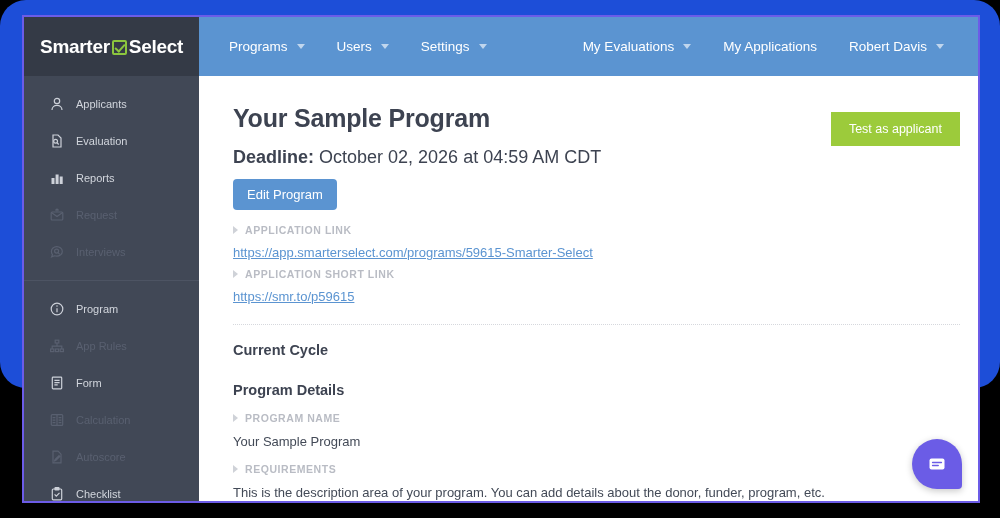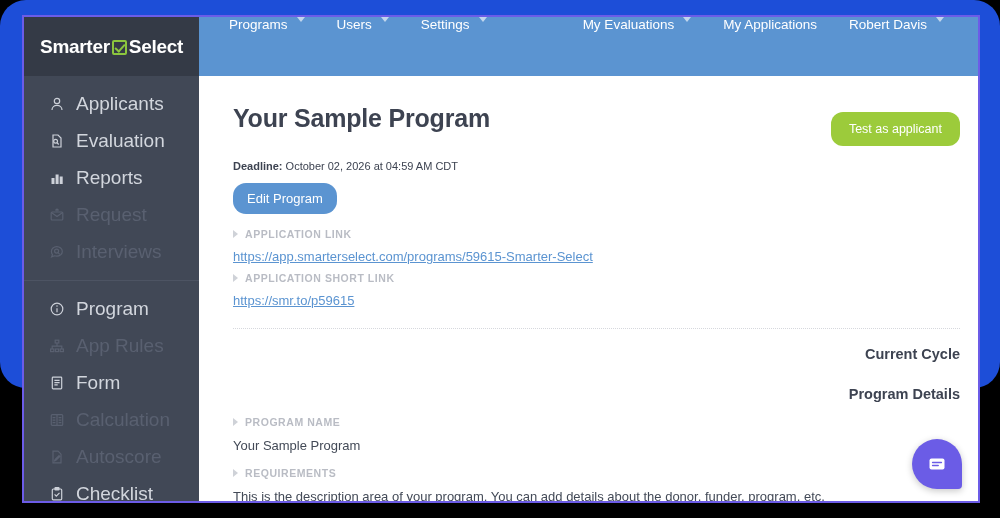--- a/index.html
+++ b/index.html
@@ -85,21 +85,21 @@
 
   #nav-left, #nav-right {
     display: flex;
     align-items: center;
   }
   #nav-left { padding-left: 14px; }
   #nav-right { margin-left: auto; padding-right: 18px; }
 
   .navitem {
     display: flex;
-    align-items: flex-start;
+    align-items: center;
     color: #ffffff;
     font-size: 13.5px;
     padding: 0 16px;
     height: 100%;
     cursor: pointer;
     white-space: nowrap;
   }
   .caret {
     display: inline-block;
     margin-left: 9px;
@@ -123,21 +123,21 @@
     padding-top: 9px;
     position: relative;
   }
 
   .side-item {
     display: flex;
     align-items: center;
     height: 37px;
     padding-left: 24px;
     color: #d2d6dd;
-    font-size: 19px;
+    font-size: 11px;
     cursor: pointer;
     white-space: nowrap;
   }
   .side-item.dim { color: #596070; cursor: default; }
   .side-ico {
     width: 17px;
     height: 17px;
     margin-right: 11px;
     flex: 0 0 17px;
     display: flex;
@@ -164,45 +164,45 @@
   .head-row { display: flex; align-items: flex-start; }
   .head-left { flex: 1 1 auto; }
 
   #page-title {
     font-size: 25px;
     font-weight: bold;
     color: #3d4351;
     letter-spacing: -0.2px;
   }
   .deadline {
-    margin-top: 27px;
-    font-size: 11px;
+    margin-top: 14px;
+    font-size: 18px;
     color: #3d4351;
   }
   .deadline b { font-weight: bold; }
 
   .btn-edit {
     margin-top: 11px;
     display: inline-block;
     background: #5b94d1;
     color: #ffffff;
     font-size: 13px;
     padding: 8px 14px;
-    border-radius: 13px;
+    border-radius: 4px;
     border: none;
     cursor: pointer;
     font-family: inherit;
   }
   .btn-test {
     background: #9acd32;
     background: #9ccb3b;
     color: #ffffff;
     font-size: 12.5px;
     padding: 10px 18px;
-    border-radius: 12px;
+    border-radius: 0;
     border: none;
     cursor: pointer;
     font-family: inherit;
     margin-top: 8px;
   }
 
   .field-label {
     display: flex;
     align-items: center;
     font-size: 10.5px;
@@ -232,21 +232,20 @@
     margin-top: 19px;
     border-top: 1px dotted #d6d8dd;
     height: 0;
   }
 
   .sec-title {
     font-size: 14.5px;
     font-weight: bold;
     color: #3d4351;
     margin-top: 17px;
-    text-align: right;
   }
   .sec-title.tight { margin-top: 24px; }
 
   .field-value {
     font-size: 13px;
     color: #434a57;
     margin-top: 10px;
   }
 
   

